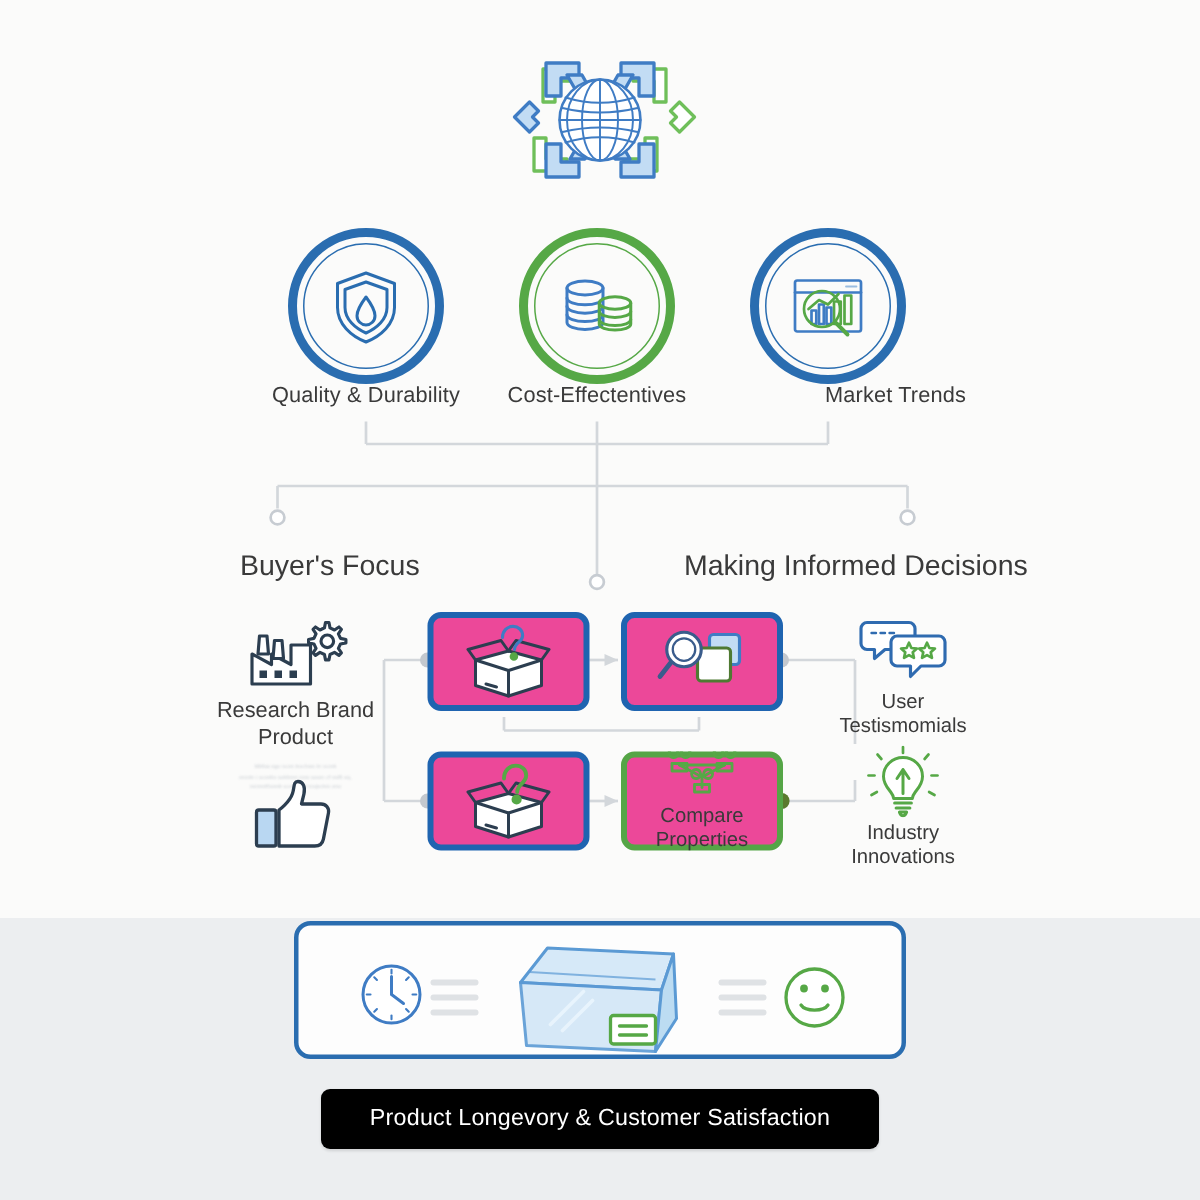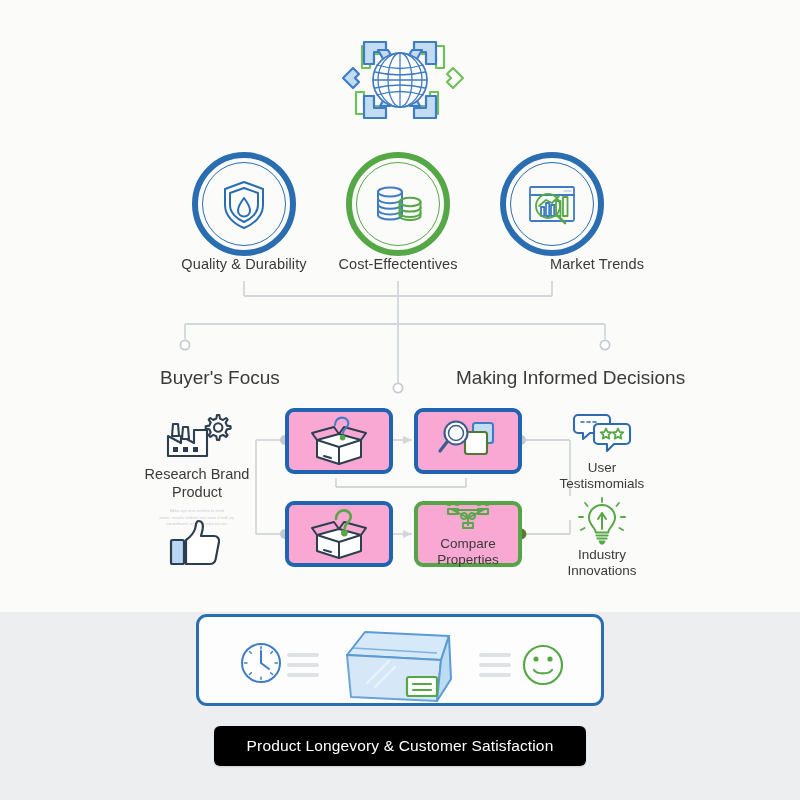--- a/index.html
+++ b/index.html
@@ -47,21 +47,21 @@
   #connectors{position:absolute;left:0;top:0;width:800px;height:800px;pointer-events:none;}
 
   
   .mid-label{
     position:absolute;font-size:19px;color:#3a3a3a;white-space:nowrap;
   }
 
   
   .flowbox{
     position:absolute;box-sizing:border-box;
-    background:#f9a8d4;border:4px solid #1f64b0;border-radius:9px;
+    background:#ec4899;border:4px solid #1f64b0;border-radius:9px;
     display:flex;flex-direction:column;align-items:center;justify-content:center;
   }
   .flowbox.green{border-color:#55a546;}
   .flowbox .bx-glyph{width:62px;height:54px;}
   .flowbox .bx-glyph.small{width:48px;height:34px;}
   .flowbox .bx-label{
     font-size:13.5px;color:#3a3a3a;line-height:1.15;text-align:center;margin-top:1px;
   }
 
   

